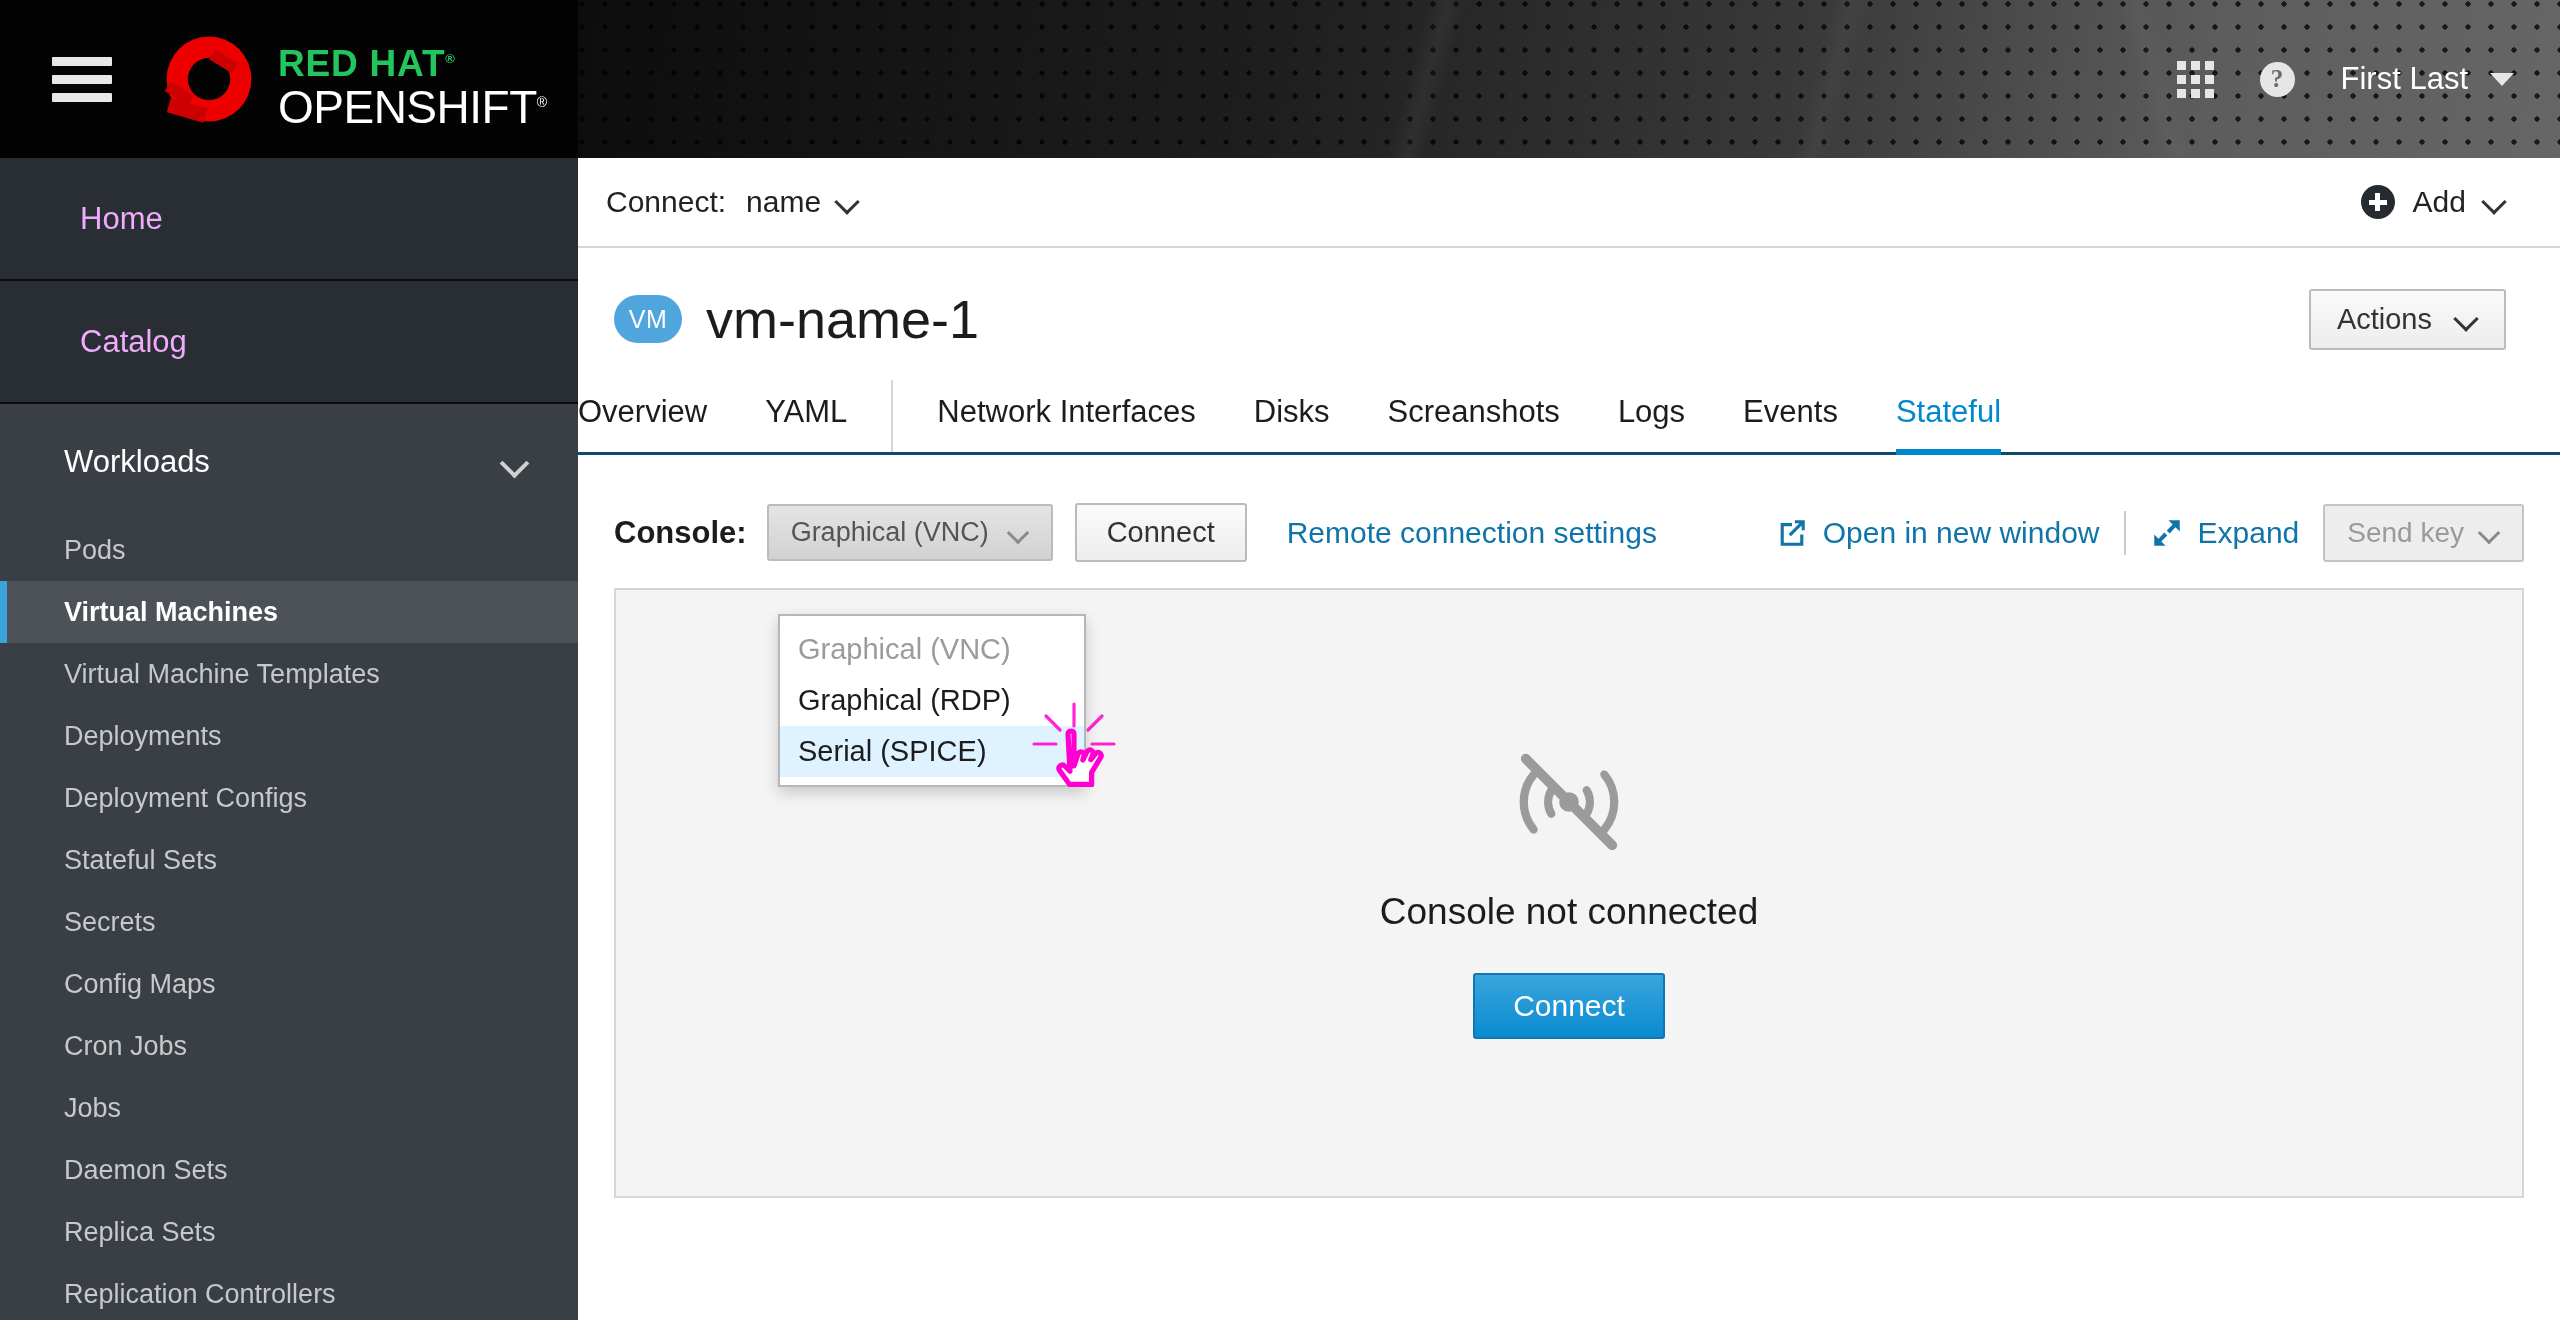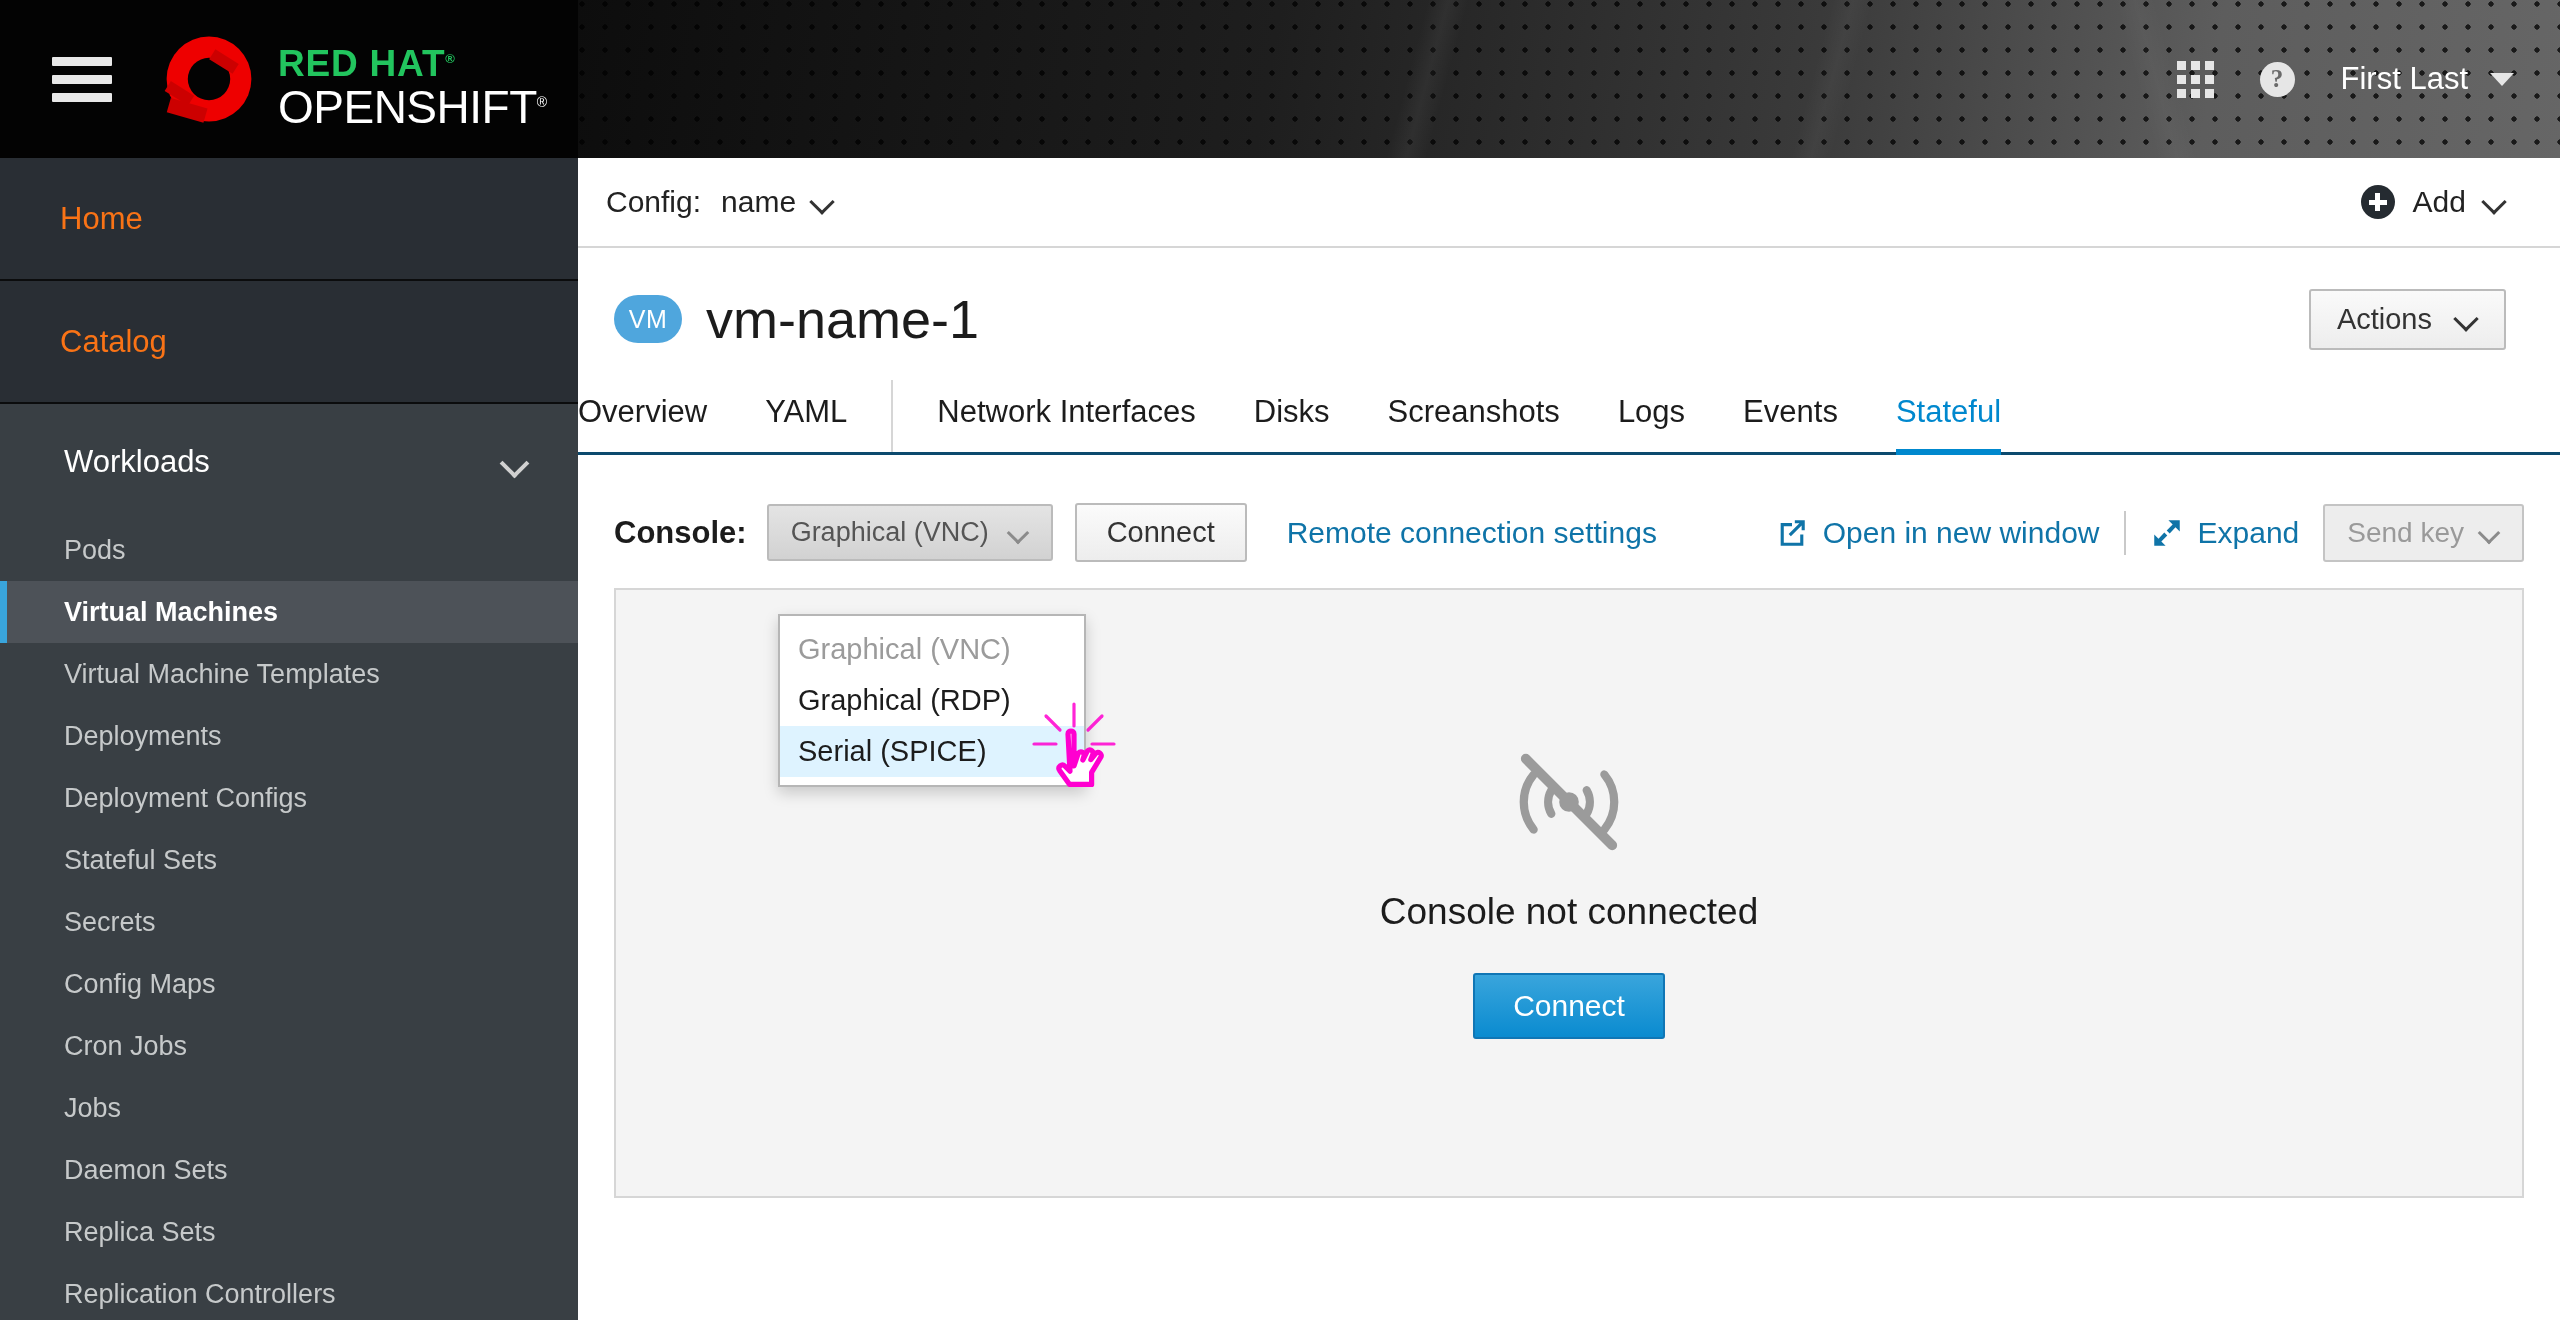--- a/index.html
+++ b/index.html
@@ -71,21 +71,21 @@
 
   
   .sidebar {
     position: absolute; left: 0; top: 158px; width: 578px; bottom: 0;
     background: #393f44; overflow: hidden;
   }
   .nav-top { background: #292e34; }
   .nav-top .nav-item { border-bottom: 2px solid #0b0c0d; }
   .nav-item {
     height: 123px; display: flex; align-items: center;
-    padding-left: 60px; color: #f97316; font-size: 31px; cursor: pointer;
+    padding-left: 80px; color: #f0abfc; font-size: 31px; cursor: pointer;
     position: relative;
   }
   .nav-section {
     height: 115px; display: flex; align-items: center; justify-content: space-between;
     padding: 0 50px 0 64px; color: #fff; font-size: 31px; cursor: pointer;
   }
   .chevron { width: 26px; height: 26px; position: relative; }
   .chevron::before {
     content: ""; position: absolute; left: 2px; top: 4px;
     width: 17px; height: 17px; border-right: 4px solid #d1d1d1;
@@ -347,21 +347,21 @@
       </div>
     <div class="nav-sub">
       <span>Replication Controllers</span>
       </div>
   </div>
 
   <div class="main">
 
     <div class="project-bar">
       <div class="project-label">
-        <span class="project-text">Config:</span>
+        <span class="project-text">Connect:</span>
         <span class="project-name">name</span>
         <span class="chevron-sm"></span>
       </div>
       <div class="add-btn">
         <span class="plus-circle"></span>
         <span class="add-text">Add</span>
         <span class="chevron-sm"></span>
       </div>
     </div>
 

